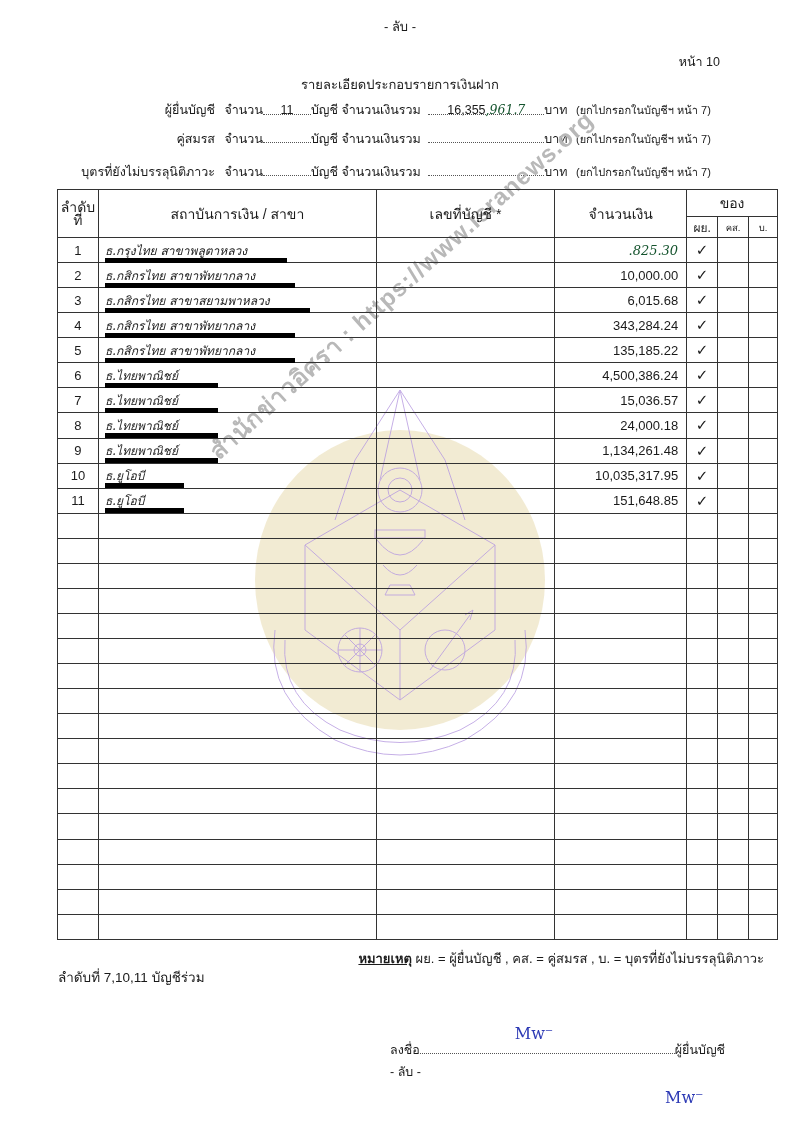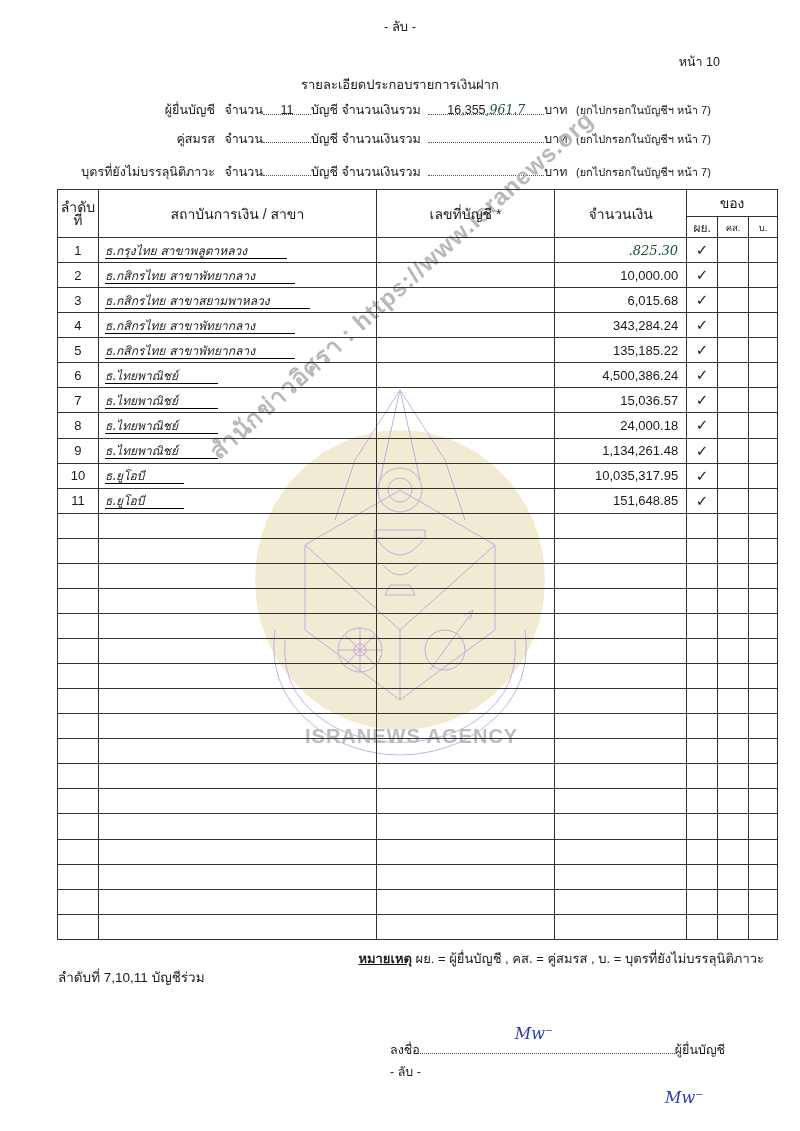--- a/index.html
+++ b/index.html
@@ -20,35 +20,35 @@
   table.grid th { font-size: 14px; text-align: center; vertical-align: middle; }
   .col-no { width: 41px; }
   .col-inst { width: 278px; }
   .col-acct { width: 179px; }
   .col-amt { width: 132px; }
   .col-chk { width: 31px; }
   .col-chk3 { width: 29px; }
   table.grid tbody td { height: 25.07px; padding: 0; }
   td.no { text-align: center; font-size: 13px; }
   td.inst { padding-left: 6px !important; font-family: "DejaVu Serif", serif; font-style: italic; font-size: 12px; color: #222; white-space: nowrap; }
-  td.inst span { border-bottom: 1px solid #000000; padding-right: 40px; }
+  td.inst span { border-bottom: 5px solid #000000; padding-right: 40px; }
   td.amt { text-align: right; padding-right: 8px !important; font-size: 13px; }
   td.chk { text-align: center; font-size: 15px; }
 
   .watermark { left: 205px; top: 370px; width: 390px; height: 400px; z-index: 1; pointer-events: none; }
   .wm-disc { position: absolute; left: 50px; top: 60px; width: 290px; height: 300px; border-radius: 50%; background: #efe6c8; opacity: 0.8; }
   .wm-text { position: absolute; font-size: 22px; color: #b8b8b8; font-weight: bold; letter-spacing: 1px; }
   .wm-agency { left: 100px; top: 355px; font-size: 20px; color: #bcbcbc; }
 
   .remark { right: 36px; top: 948px; font-size: 13px; }
   .remark u { font-weight: bold; }
   .joint { left: 58px; top: 966px; font-size: 13.5px; }
   .sign { left: 390px; top: 1040px; font-size: 12.5px; white-space: nowrap; }
   .secret-bottom { left: 390px; top: 1062px; font-size: 12.5px; }
-  .sig-mark { color: #2d3ab5; font-family: "DejaVu Serif", serif; font-style: italic; font-size: 16px; }
+  .sig-mark { color: #2d3ab5; font-family: "DejaVu Serif", serif; font-size: 16px; }
 </style>
 </head>
 <body>
 
 <div class="abs secret-top">- ลับ -</div>
 <div class="abs page-no">หน้า 10</div>
 <div class="abs doc-title">รายละเอียดประกอบรายการเงินฝาก</div>
 
 <div class="abs sum-row" style="left:0; top:101px;">
   <span class="lbl" style="width:215px;">ผู้ยื่นบัญชี</span>
@@ -85,21 +85,20 @@
       <circle cx="155" cy="280" r="22"></circle>
       <circle cx="155" cy="280" r="6"></circle>
       <path d="M155 258 L155 302 M133 280 L177 280 M140 265 L170 295 M170 265 L140 295"></path>
       <circle cx="240" cy="280" r="20"></circle>
       <path d="M225 300 L265 245 M260 245 L268 240 L265 250"></path>
       <path d="M70 260 Q60 330 130 370 Q195 400 260 370 Q330 330 320 260"></path>
       <path d="M80 270 Q75 330 135 360 Q195 385 255 360 Q315 330 310 270"></path>
     </g>
   </svg>
   <div class="wm-text" style="left:-5px; top:70px; transform: rotate(-42deg); transform-origin: left top; white-space:nowrap; font-size:24px;"><span>สำนักข่าวอิศรา : https://www.isranews.org</span></div>
-  <div class="wm-text wm-agency">ISRANEWS AGENCY</div>
 </div>
 
 <table class="grid">
   <colgroup>
     <col class="col-no">
       <col class="col-inst">
       <col class="col-acct">
       <col class="col-amt">
       <col class="col-chk">
       <col class="col-chk">

